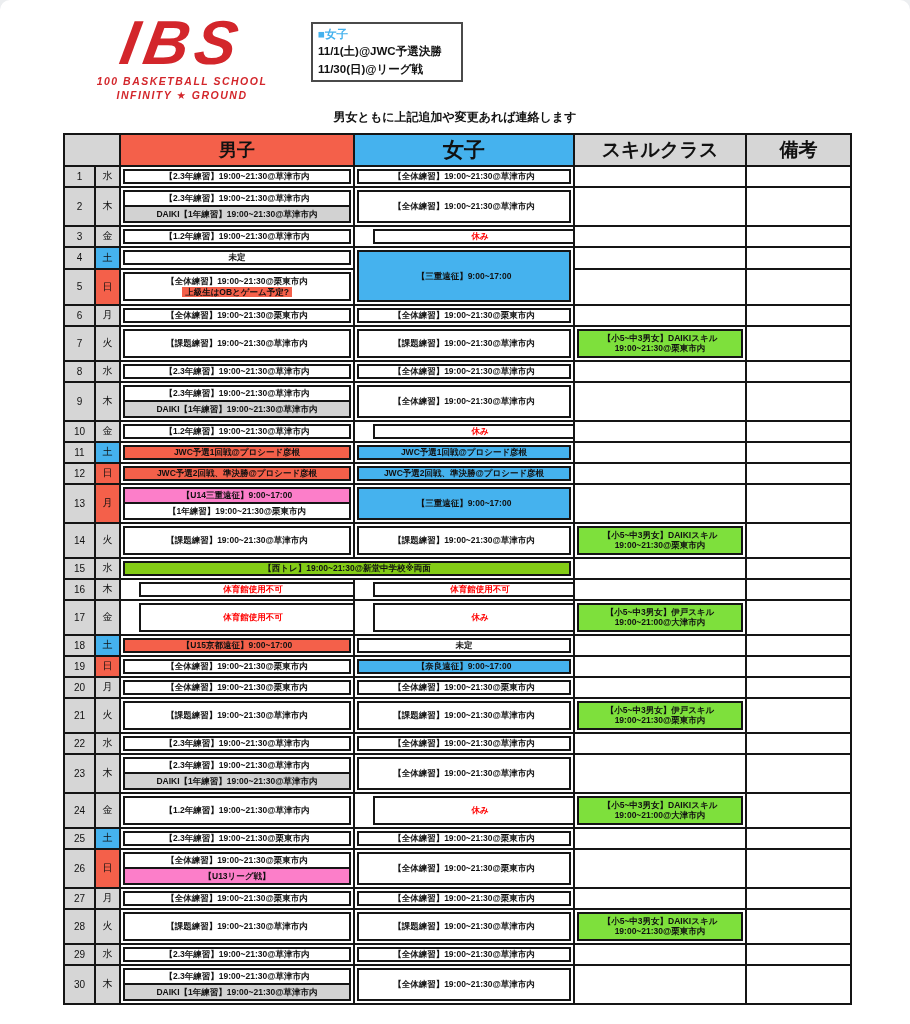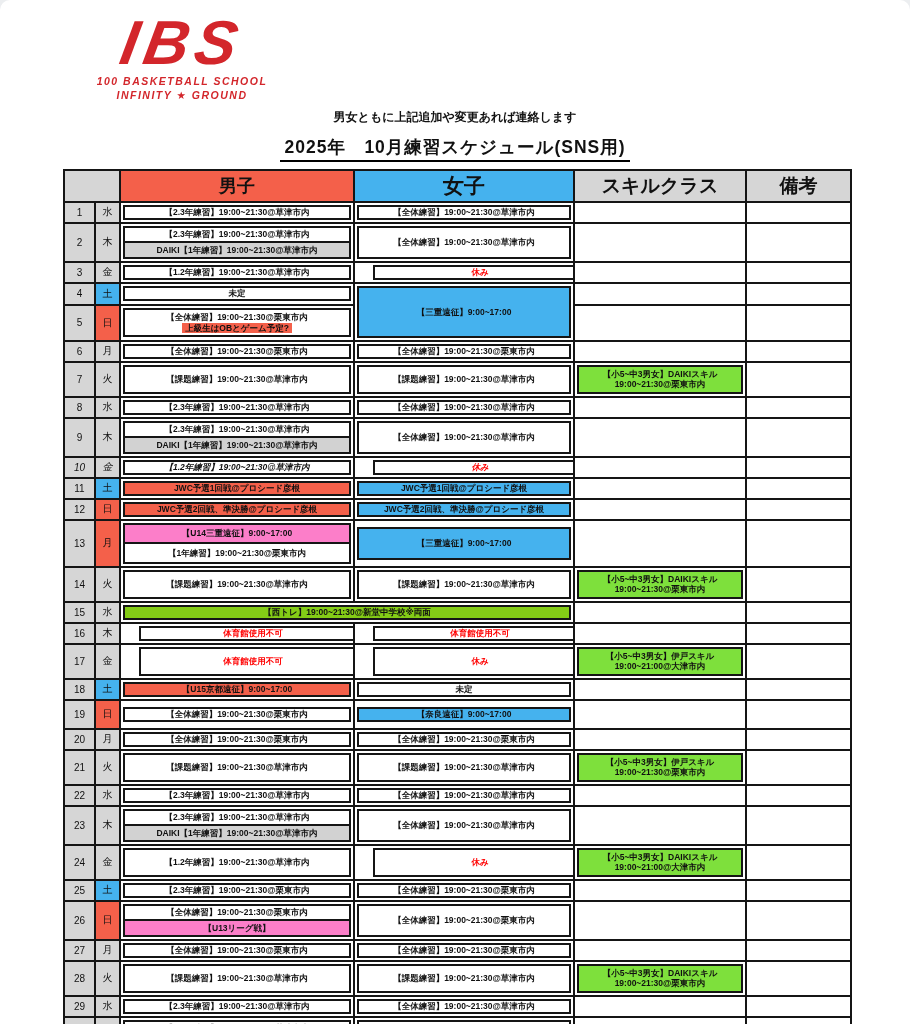--- a/index.html
+++ b/index.html
@@ -47,27 +47,29 @@
 <body>
 
 <div class="sheet">
 
   <div class="topbar">
     <div class="logo">
       <div class="logo-main" style="color: rgb(211, 38, 43);">IBS</div>
       <div class="logo-sub" style="color: rgb(211, 38, 43);">100 BASKETBALL SCHOOL</div>
       <div class="logo-sub" style="color: rgb(211, 38, 43);">INFINITY ★ GROUND</div>
     </div>
+    <div class="info-box">
+      <div class="ib-title" style="color: rgb(69, 178, 238);">■女子</div>
+      <div class="ib-line">11/1(土)@JWC予選決勝</div>
+      <div class="ib-line">11/30(日)@リーグ戦</div>
+    </div>
   </div>
 
   <div class="contact-note">男女ともに上記追加や変更あれば連絡します</div>
 
-  <div class="title-wrap">
-    <span class="page-title">2025年　10月練習スケジュール(SNS用)</span>
-  </div>
 
   <table class="sched">
     <colgroup>
       <col style="width:31px">
         <col style="width:25px">
         <col style="width:234px">
       <col style="width:220px">
         <col style="width:172px">
         <col style="width:105px">
     </colgroup>
@@ -193,21 +195,21 @@
               <div class="sub" style="background: rgb(255, 255, 255);">【2.3年練習】19:00~21:30@草津市内</div>
               <div class="sub" style="background: rgb(210, 210, 210);">DAIKI【1年練習】19:00~21:30@草津市内</div>
             </div>
           </td>
           <td class="c-ev">
             <div class="box" style="height: 33px; background: rgb(255, 255, 255);">【全体練習】19:00~21:30@草津市内</div>
           </td>
           <td class="c-ev"></td>
           <td class="c-ev"></td>
         </tr>
-        <tr style="height: 21px; font-style: italic;">
+        <tr style="height: 21px;">
           <td class="c-day">10</td>
           <td class="c-wd" style="background: rgb(214, 214, 214);">金</td>
           <td class="c-ev">
             <div class="box" style="height: 15px; background: rgb(255, 255, 255);">【1.2年練習】19:00~21:30@草津市内</div>
           </td>
           <td class="c-ev">
             <div class="box t-red" style="height: 15px; background: rgb(255, 255, 255);">休み</div>
           </td>
           <td class="c-ev"></td>
           <td class="c-ev"></td>
@@ -233,21 +235,21 @@
           <td class="c-ev">
             <div class="box" style="height: 15px; background: rgb(69, 178, 238);">JWC予選2回戦、準決勝@プロシード彦根</div>
           </td>
           <td class="c-ev"></td>
           <td class="c-ev"></td>
         </tr>
         <tr style="height: 39px;">
           <td class="c-day">13</td>
           <td class="c-wd" style="background: rgb(244, 96, 74);">月</td>
           <td class="c-ev">
-            <div class="box" style="height: 41px;">
+            <div class="box" style="height: 33px;">
               <div class="sub" style="background: rgb(252, 126, 201);">【U14三重遠征】9:00~17:00</div>
               <div class="sub" style="background: rgb(255, 255, 255);">【1年練習】19:00~21:30@栗東市内</div>
             </div>
           </td>
           <td class="c-ev">
             <div class="box" style="height: 33px; background: rgb(69, 178, 238);">【三重遠征】9:00~17:00</div>
           </td>
           <td class="c-ev"></td>
           <td class="c-ev"></td>
         </tr>
@@ -311,21 +313,21 @@
           <td class="c-wd" style="background: rgb(69, 178, 238);">土</td>
           <td class="c-ev">
             <div class="box" style="height: 15px; background: rgb(244, 96, 74);">【U15京都遠征】9:00~17:00</div>
           </td>
           <td class="c-ev">
             <div class="box" style="height: 15px; background: rgb(255, 255, 255);">未定</div>
           </td>
           <td class="c-ev"></td>
           <td class="c-ev"></td>
         </tr>
-        <tr style="height: 29px;">
+        <tr style="height: 21px;">
           <td class="c-day">19</td>
           <td class="c-wd" style="background: rgb(244, 96, 74);">日</td>
           <td class="c-ev">
             <div class="box" style="height: 15px; background: rgb(255, 255, 255);">【全体練習】19:00~21:30@栗東市内</div>
           </td>
           <td class="c-ev">
             <div class="box" style="height: 15px; background: rgb(69, 178, 238);">【奈良遠征】9:00~17:00</div>
           </td>
           <td class="c-ev"></td>
           <td class="c-ev"></td>

